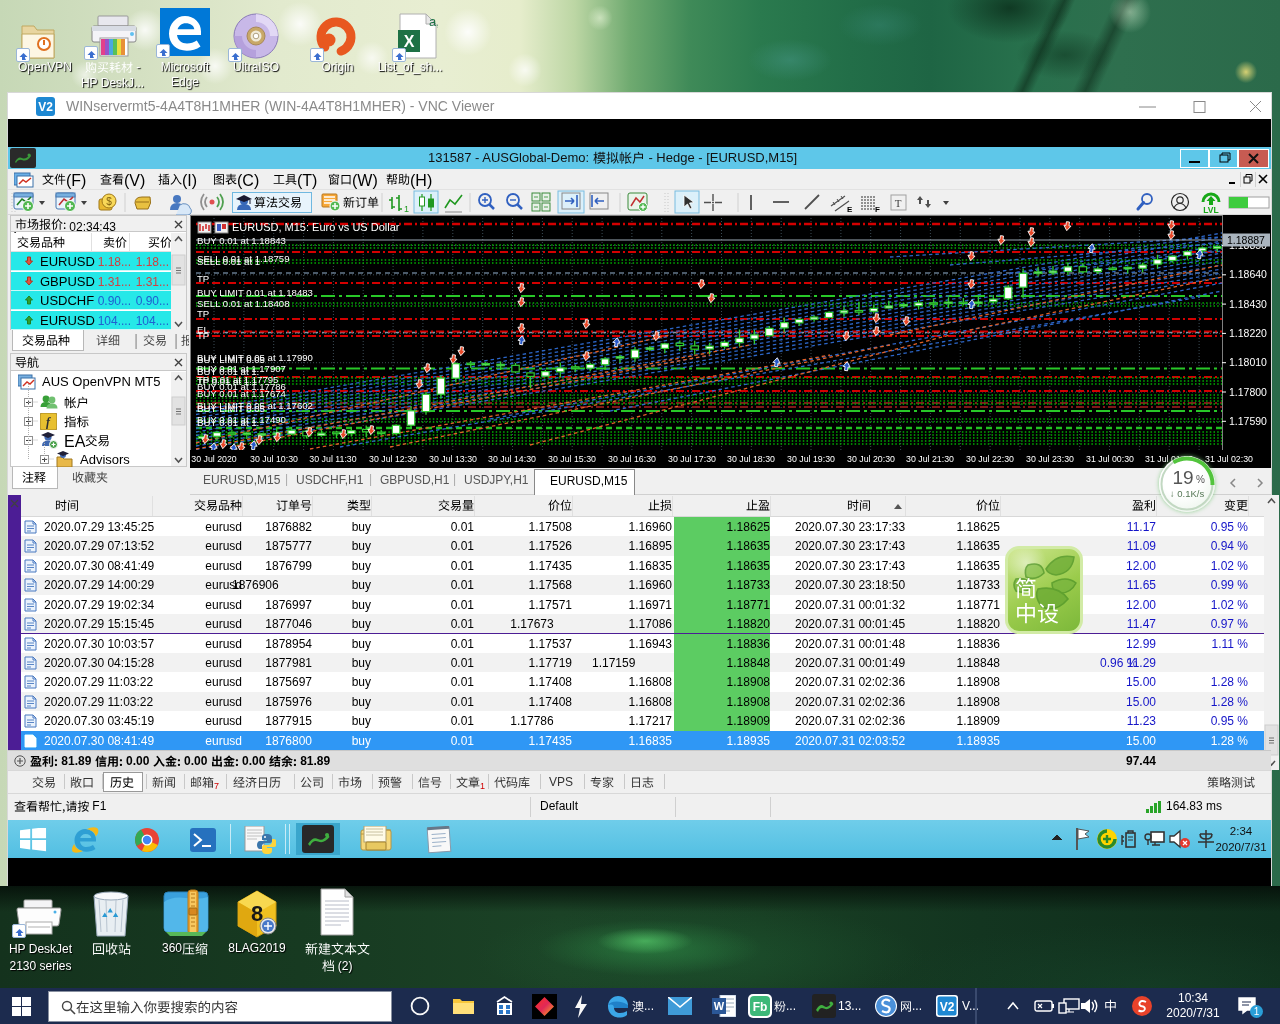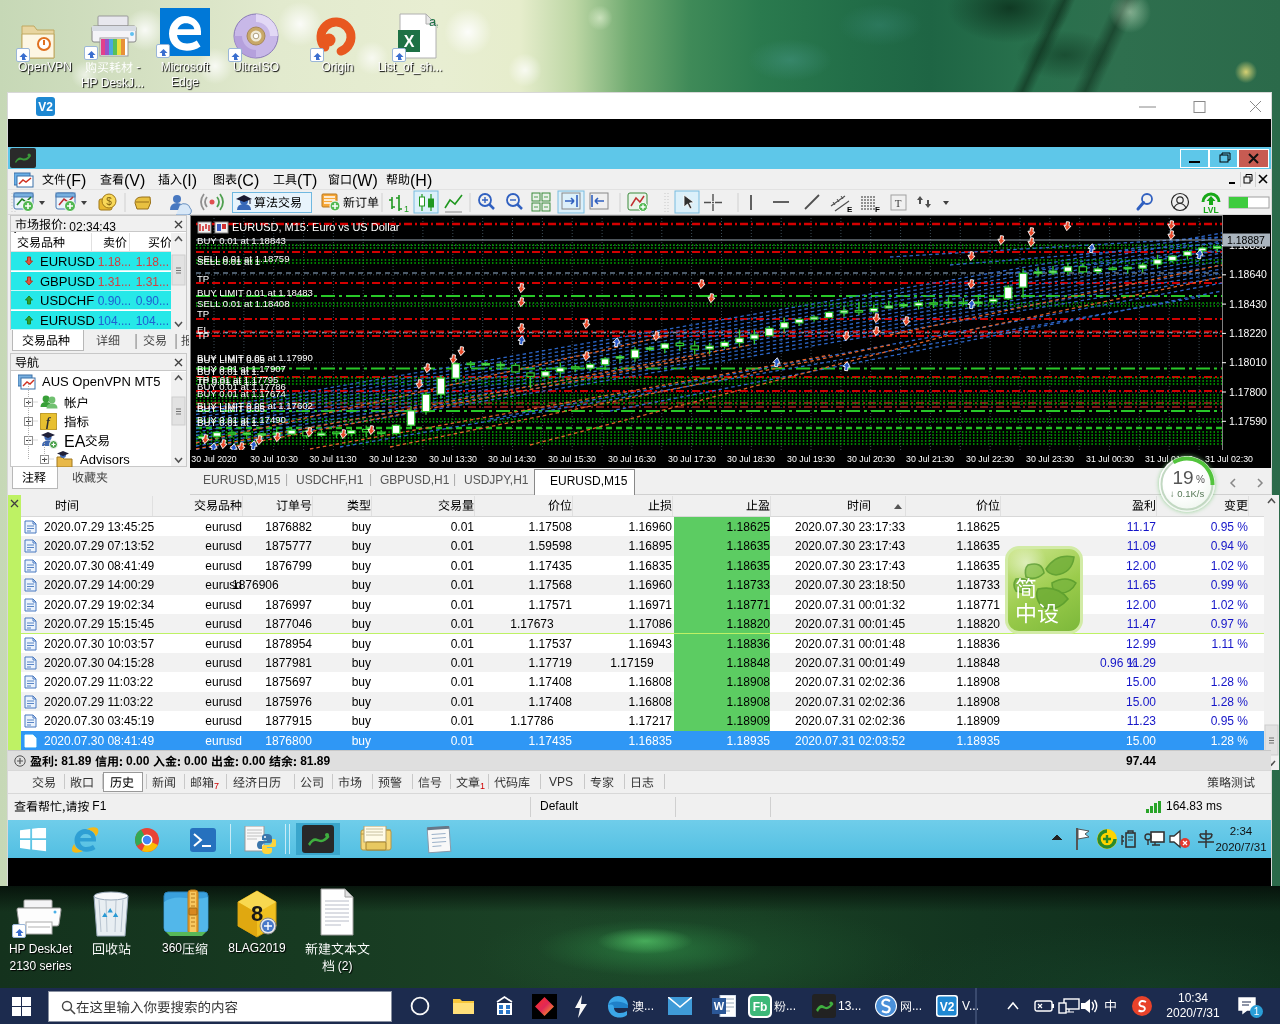--- a/index.html
+++ b/index.html
@@ -115,35 +115,44 @@
 <div class="ab" style="left:392px;top:48px;width:14px;height:14px;background:#fff;border:1px solid #9ab6d8;border-radius:2px"><svg width="12" height="12" viewBox="0 0 12 12">
       <path d="M3 9 L3 5 L6 5 L6 2.5 L10 6.5 L6 10.5 L6 8 L5 8 Z" fill="#3a6ecf" transform="rotate(-90 6 6)"></path>
     </svg></div>
 <div class="ab lbl" style="left:365px;top:60px;width:90px">List_of_sh...</div>
 <div class="ab" style="left:7px;top:92px;width:1265px;height:794px;background:#000;border:1px solid #d8d8d8;border-bottom:0">
 <div class="ab" style="left:0;top:0;width:1263px;height:26px;background:#fff">
 <svg class="ab" style="left:28px;top:4px" width="19" height="19" viewBox="0 0 19 19">
         <rect width="19" height="19" rx="3" fill="#1e88d2"></rect>
         <text x="9.5" y="14" font-size="12" font-weight="bold" fill="#fff" text-anchor="middle" font-family="Liberation Sans">V2</text>
       </svg>
+<div class="ab" style="left:58px;top:5px;font-size:14px;color:#8a8a8a">WINservermt5-4A4T8H1MHER (WIN-4A4T8H1MHER) - VNC Viewer</div>
 <svg class="ab" style="left:1130px;top:8px" width="130" height="12" viewBox="0 0 130 12" stroke="#888" fill="none">
 <path d="M1 6 L18 6"></path>
         <rect x="56" y="0.5" width="11" height="11"></rect>
         <path d="M112 0 L123 11 M123 0 L112 11"></path>
       </svg>
 </div>
   </div>
 <div class="ab" style="left:8px;top:147px;width:1263px;height:673px;background:#f0f0f0">
     <div class="ab" style="left:0;top:0;width:1263px;height:22px;background:#5ec7e9">
 <div class="ab" style="left:2px;top:1px;width:26px;height:20px;background:#2a2a2a;border-radius:2px">
 <svg width="26" height="20" viewBox="0 0 26 20">
           <path d="M5 14 Q8 8 12 10 Q16 12 20 6 L21 8 Q17 14 12 12 Q8 11 6 15 Z" fill="#3a9a3a"></path>
           <circle cx="19" cy="7" r="1.5" fill="#3a9a3a"></circle>
         </svg></div>
 </div>
+    <div class="ab" style="left:420px;top:3px;font-size:13px;color:#111;width:850px">131587 - AUSGlobal-Demo: <svg class="ct" width="52" height="17" viewBox="0 0 52 17" style="vertical-align:top">
+        <g transform="translate(0,12.7) scale(0.01300,-0.01300)" fill="#111">
+          <use href="#g5" x="0"></use>
+          <use href="#g6" x="1000"></use>
+          <use href="#g7" x="2000"></use>
+          <use href="#g8" x="3000"></use>
+        </g>
+      </svg> - Hedge - [EURUSD,M15]</div>
     <div class="ab" style="left:1172px;top:2px;width:89px;height:19px">
 <div class="ab" style="left:0;width:29px;height:19px;background:#5ec7e9;border:1px solid #fff"><svg width="27" height="17">
           <path d="M8 12 H19" stroke="#000" stroke-width="2"></path>
         </svg></div>
 <div class="ab" style="left:29px;width:29px;height:19px;background:#5ec7e9;border:1px solid #fff"><svg width="27" height="17">
           <rect x="10" y="5" width="8" height="7" fill="none" stroke="#000"></rect>
           <path d="M12 5 V3 H20 V10 H18" fill="none" stroke="#000"></path>
         </svg></div>
 <div class="ab" style="left:58px;width:31px;height:19px;background:#c75b52;border:1px solid #fff"><svg width="29" height="17">
           <path d="M10 4 L19 13 M19 4 L10 13" stroke="#111" stroke-width="2"></path>
@@ -953,21 +962,21 @@
     <div class="ab" style="left:456px;top:326px;font-size:12px;color:#555">USDJPY,H1</div>
     <div class="ab" style="left:277px;top:325px;color:#aaa;font-size:12px">|</div>
     <div class="ab" style="left:361px;top:325px;color:#aaa;font-size:12px">|</div>
     <div class="ab" style="left:445px;top:325px;color:#aaa;font-size:12px">|</div>
     <div class="ab" style="left:529px;top:325px;color:#aaa;font-size:12px">|</div>
     <div class="ab" style="left:526px;top:322px;width:101px;height:26px;background:#fff;border:1px solid #888;border-bottom:0"></div>
     <div class="ab" style="left:542px;top:327px;font-size:12px;color:#000">EURUSD,M15</div>
     <svg class="ab" style="left:1219px;top:329px" width="46" height="14">
       <path d="M8 3 L4 7 L8 11 M31 3 L35 7 L31 11" stroke="#888" fill="none" stroke-width="1.5"></path>
     </svg>
-    <div class="ab" style="left:0;top:348px;width:1263px;height:325px;background:#bef264">
+    <div class="ab" style="left:0;top:348px;width:1263px;height:325px;background:#4c1d95">
       <svg class="ab" style="left:2px;top:4px" width="10" height="10">
         <path d="M1 1 L8 8 M8 1 L1 8" stroke="#404040" stroke-width="1.3"></path>
       </svg>
       <div class="ab" style="left:13px;top:0;width:1243px;height:22px;background:#f0f0f0;border-bottom:1px solid #d8d8d8">
         <div class="ab" style="left:34px;top:3px"><svg class="ct" width="24" height="16" viewBox="0 0 24 16" style="vertical-align:top">
             <g transform="translate(0,11.8) scale(0.01200,-0.01200)" fill="#000">
               <use href="#g49" x="0"></use>
               <use href="#g50" x="1000"></use>
             </g>
           </svg></div>
@@ -1081,21 +1090,21 @@
         <svg class="ab" style="left:3px;top:3px;" width="13" height="14" viewBox="0 0 13 14">
           <path d="M1 1 H9 L12 4 V13 H1 Z" fill="#eaf2fc" stroke="#4878c0"></path>
           <path d="M9 1 V4 H12" fill="none" stroke="#4878c0"></path>
           <path d="M3 6 H10 M3 8.5 H10 M3 11 H7" stroke="#4878c0" stroke-width="0.9"></path>
         </svg>
         <div class="ab" style="left:23px;top:3px">2020.07.29 07:13:52</div>
         <div class="ab" style="left:141px;top:3px;width:80px;text-align:right">eurusd</div>
         <div class="ab" style="left:211px;top:3px;width:80px;text-align:right">1875777</div>
         <div class="ab" style="left:270px;top:3px;width:80px;text-align:right">buy</div>
         <div class="ab" style="left:373px;top:3px;width:80px;text-align:right">0.01</div>
-        <div class="ab" style="left:471px;top:3px;width:80px;text-align:right">1.59598</div>
+        <div class="ab" style="left:471px;top:3px;width:80px;text-align:right">1.17526</div>
         <div class="ab" style="left:571px;top:3px;width:80px;text-align:right">1.16895</div>
         <div class="ab" style="left:653px;top:0;width:96px;height:19.4px;background:#5ccc62"></div>
         <div class="ab" style="left:669px;top:3px;width:80px;text-align:right">1.18635</div>
         <div class="ab" style="left:774px;top:3px">2020.07.30 23:17:43</div>
         <div class="ab" style="left:899px;top:3px;width:80px;text-align:right">1.18635</div>
         <div class="ab" style="left:1055px;top:3px;width:80px;text-align:right;color:#1515c8">11.09</div>
         <div class="ab" style="left:1147px;top:3px;width:80px;text-align:right;color:#1515c8">0.94 %</div>
       </div>
       <div class="ab" style="left:13px;top:60.8px;width:1243px;height:19.4px;background:#ffffff;font-size:12px;color:#000">
         <svg class="ab" style="left:3px;top:3px;" width="13" height="14" viewBox="0 0 13 14">
@@ -1202,21 +1211,21 @@
           <path d="M1 1 H9 L12 4 V13 H1 Z" fill="#eaf2fc" stroke="#4878c0"></path>
           <path d="M9 1 V4 H12" fill="none" stroke="#4878c0"></path>
           <path d="M3 6 H10 M3 8.5 H10 M3 11 H7" stroke="#4878c0" stroke-width="0.9"></path>
         </svg>
         <div class="ab" style="left:23px;top:3px">2020.07.30 04:15:28</div>
         <div class="ab" style="left:141px;top:3px;width:80px;text-align:right">eurusd</div>
         <div class="ab" style="left:211px;top:3px;width:80px;text-align:right">1877981</div>
         <div class="ab" style="left:270px;top:3px;width:80px;text-align:right">buy</div>
         <div class="ab" style="left:373px;top:3px;width:80px;text-align:right">0.01</div>
         <div class="ab" style="left:471px;top:3px;width:80px;text-align:right">1.17719</div>
-        <div class="ab" style="left:571px;top:3px;width:80px;text-align:center">1.17159</div>
+        <div class="ab" style="left:571px;top:3px;width:80px;text-align:left">1.17159</div>
         <div class="ab" style="left:653px;top:0;width:96px;height:19.4px;background:#5ccc62"></div>
         <div class="ab" style="left:669px;top:3px;width:80px;text-align:right">1.18848</div>
         <div class="ab" style="left:774px;top:3px">2020.07.31 00:01:49</div>
         <div class="ab" style="left:899px;top:3px;width:80px;text-align:right">1.18848</div>
         <div class="ab" style="left:1055px;top:3px;width:80px;text-align:right;color:#1515c8">11.29</div>
         <div class="ab" style="left:1079px;top:3px;width:80px;text-align:left;color:#1515c8">0.96 %</div>
       </div>
       <div class="ab" style="left:13px;top:177.4px;width:1243px;height:19.4px;background:#ffffff;font-size:12px;color:#000">
         <svg class="ab" style="left:3px;top:3px;" width="13" height="14" viewBox="0 0 13 14">
           <path d="M1 1 H9 L12 4 V13 H1 Z" fill="#eaf2fc" stroke="#4878c0"></path>

